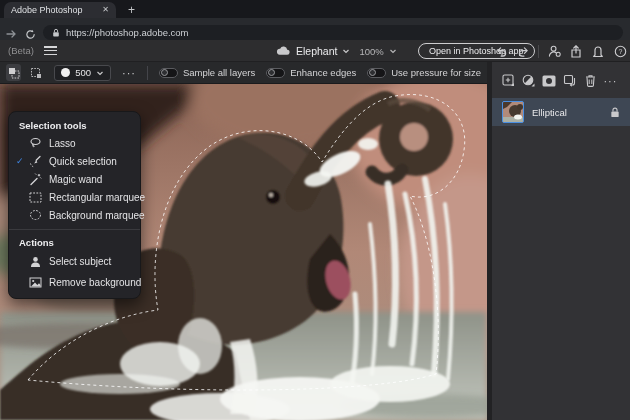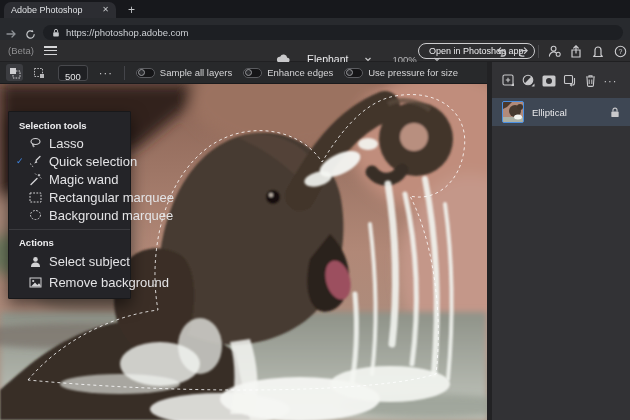--- a/index.html
+++ b/index.html
@@ -15,54 +15,54 @@
   .toolbar{position:absolute;top:18px;left:0;width:630px;height:22px;background:#282a2e;display:flex;align-items:flex-end;padding:0 5px;gap:7px;}
   .navic{width:12px;height:12px;display:flex;align-items:center;justify-content:center;}
   .urlpill{flex:1;height:15px;background:#1d1f23;border-radius:8px;display:flex;align-items:center;padding:0 9px;gap:6px;margin-right:2px;}
   .url{font-size:9.5px;color:#ced1d5;}
 
   
   .psheader{position:absolute;top:40px;left:0;width:630px;height:22px;background:#2d2d2f;border-bottom:1px solid #202022;display:flex;align-items:center;}
   .beta{font-size:9.5px;color:#8f8f91;margin:0 10px 0 8px;}
   .burger{width:13px;height:9px;display:flex;flex-direction:column;justify-content:space-between;}
   .burger i{display:block;height:1.5px;background:#d6d6d8;}
-  .doccluster{position:absolute;left:276px;top:8px;height:22px;display:flex;align-items:center;gap:16px;}
+  .doccluster{position:absolute;left:276px;top:0;height:22px;display:flex;align-items:center;gap:5px;}
   .docname{font-size:10.5px;color:#ececee;}
   .zoomlvl{font-size:9.5px;color:#b6b6b8;margin-left:4px;}
   .chev{width:8px;height:8px;}
   .openbtn{position:absolute;left:418px;top:3px;height:16px;border:1px solid #cdcdcf;border-radius:9px;background:transparent;color:#ececee;font-size:9px;padding:0 10px;display:flex;align-items:center;}
   .hdricons{position:absolute;right:3px;top:0;height:22px;display:flex;align-items:center;gap:8px;}
   .hic{width:14px;height:14px;display:flex;align-items:center;justify-content:center;}
   .hsep{width:1px;height:13px;background:#4a4a4d;}
 
   
   .optionsbar{position:absolute;top:62px;left:0;width:487px;height:22px;background:#28292b;border-bottom:1px solid #1b1b1d;display:flex;align-items:center;gap:7px;padding:0 6px;}
   .selmode{width:17px;height:17px;border-radius:3px;display:flex;align-items:center;justify-content:center;}
   .selmode.active{background:#3c3d41;}
-  .brushpill{height:16px;background:#1f2023;border:1px solid #48494d;border-radius:3px;display:flex;align-items:center;gap:5px;padding:0 6px;margin-left:4px;flex-direction:column;}
+  .brushpill{height:16px;background:#1f2023;border:1px solid #48494d;border-radius:3px;display:flex;align-items:center;gap:5px;padding:0 6px;margin-left:4px;}
   .bdot{width:9px;height:9px;border-radius:50%;background:#f0f0f0;}
   .bsize{font-size:9.5px;color:#e5e5e7;}
   .moredots{font-size:11px;color:#cfcfd1;letter-spacing:1px;margin:0 4px;line-height:10px;}
   .vdiv{width:1px;height:14px;background:#44454a;}
   .tgl{display:flex;align-items:center;gap:5px;margin-left:4px;}
   .switch{width:19px;height:10px;border-radius:5px;background:#151517;border:1px solid #5b5c60;position:relative;flex:none;}
   .knob{position:absolute;left:1px;top:0.5px;width:7px;height:7px;border-radius:50%;background:#2e2f32;border:1px solid #98999c;}
   .tlabel{font-size:9.5px;color:#d5d5d7;white-space:nowrap;}
 
   
   .canvas{position:absolute;top:84px;left:0;width:487px;height:336px;background:#9b8273;}
 
   
-  .popup{position:absolute;left:8px;top:111px;width:123px;background:#242428;border:1px solid #18181a;border-radius:1px;box-shadow:0 6px 16px rgba(0,0,0,.55);padding:5px 0 5px;z-index:9;}
+  .popup{position:absolute;left:8px;top:111px;width:133px;background:#242428;border:1px solid #18181a;border-radius:8px;box-shadow:0 6px 16px rgba(0,0,0,.55);padding:5px 0 5px;z-index:9;}
   .popttl{font-size:9.5px;font-weight:bold;color:#ededef;padding:3px 10px 3px;}
   .mitem{height:18px;display:flex;align-items:center;padding:0 7px;}
   .mitem.tall{height:21px;}
   .chk{width:12px;font-size:9px;color:#3f87e5;flex:none;}
   .mico{width:14px;height:13px;margin-right:7px;color:#d2d2d4;display:flex;align-items:center;justify-content:center;flex:none;}
-  .mlabel{font-size:13px;color:#e3e3e5;white-space:nowrap;}
+  .mlabel{font-size:10px;color:#e3e3e5;white-space:nowrap;}
   .popdiv{height:1px;background:#3a3a3e;margin:5px 0 4px;}
 
   
   .rightgap{position:absolute;left:487px;top:62px;width:5px;height:358px;background:#222224;}
   .layers{position:absolute;left:492px;top:62px;width:138px;height:358px;background:#323235;}
   .lttl{font-size:10px;font-weight:600;color:#e7e7e9;padding:9px 0 0 10px;}
   .lics{display:flex;align-items:center;justify-content:space-between;padding:11px 12px 0 9px;}
   .lic{width:15px;height:15px;display:flex;align-items:center;justify-content:center;color:#c9c9cb;}
   .lrow{margin-top:10px;height:28px;background:#3e4754;display:flex;align-items:center;padding:0 10px;gap:8px;}
   .lthumb{width:22px;height:22px;border:1.5px solid #4a8fe2;border-radius:2px;overflow:hidden;flex:none;background:#b08a7a;}

